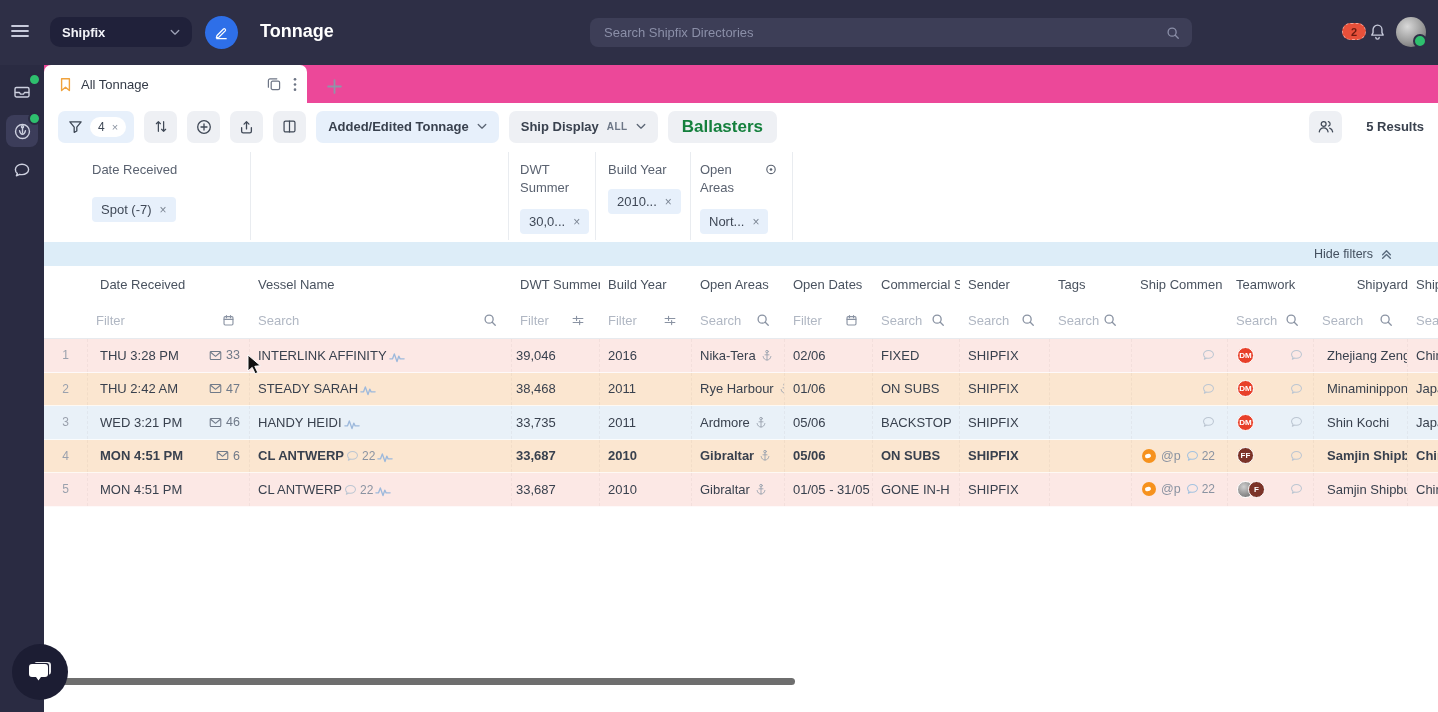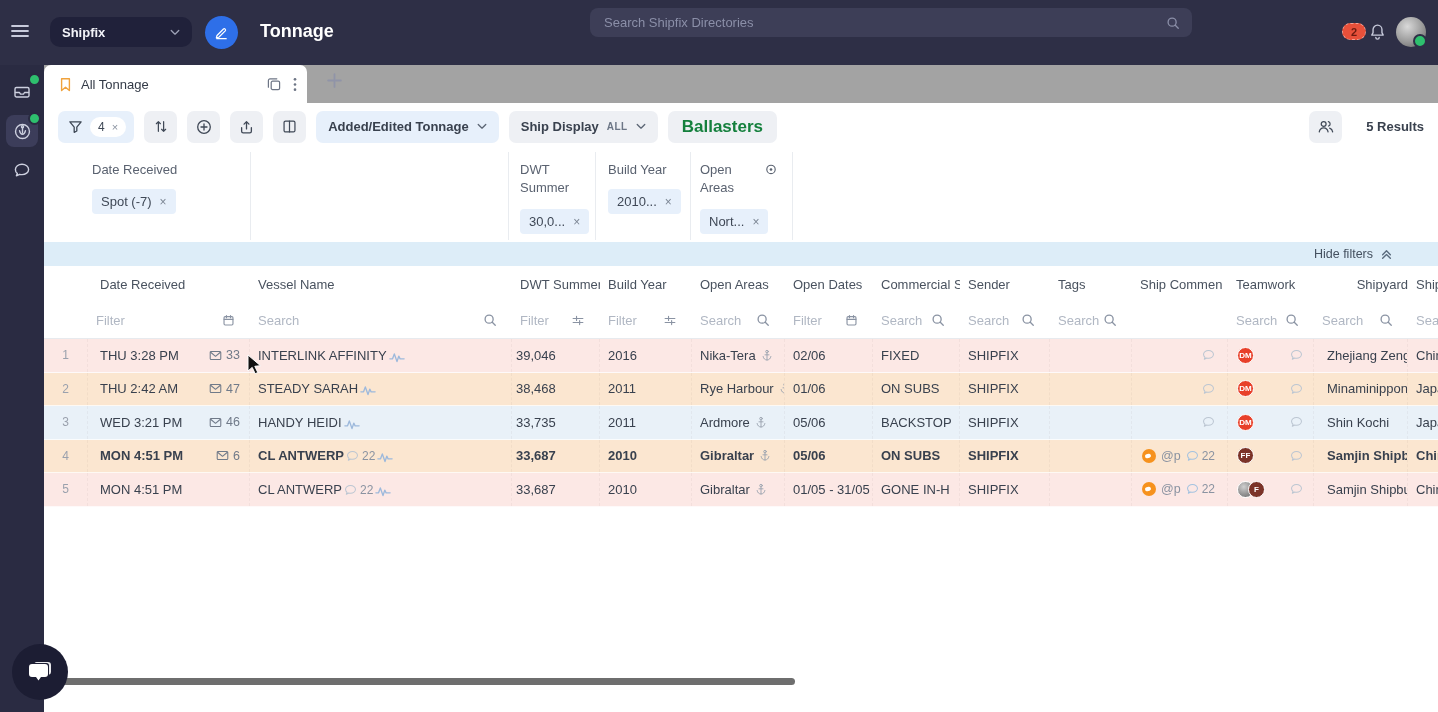--- a/index.html
+++ b/index.html
@@ -9,42 +9,42 @@
   
   .topbar{position:absolute;top:0;left:0;width:1438px;height:65px;background:#2e2f46;z-index:5;}
   .hamburger{position:absolute;left:11px;top:24px;width:18px;color:#c8cbdc;cursor:pointer}
   .wsdrop{position:absolute;left:50px;top:17px;width:142px;height:30px;background:#20213a;border-radius:10px;
           display:flex;align-items:center;padding:0 12px;box-sizing:border-box;cursor:pointer}
   .wsdrop .ws{color:#f2f3f8;font-size:13px;font-weight:700}
   .wsdrop .chev{margin-left:auto;color:#9ca0b5}
   .editbtn{position:absolute;left:205px;top:16px;width:33px;height:33px;border-radius:50%;background:#2e6fe8;
            display:flex;align-items:center;justify-content:center;cursor:pointer}
   .pagetitle{position:absolute;left:260px;top:21px;color:#fff;font-size:18px;font-weight:700}
-  .searchwrap{position:absolute;left:590px;top:8px;width:602px;height:29px;background:#3d3e57;border-radius:8px;
+  .searchwrap{position:absolute;left:590px;top:18px;width:602px;height:29px;background:#3d3e57;border-radius:8px;
               display:flex;align-items:center;padding:0 12px;box-sizing:border-box}
   .searchwrap input{flex:1;background:transparent;border:none;outline:none;color:#cdd1e2;font-size:13px;font-family:inherit}
   .searchwrap input::placeholder{color:#8b8fa8}
   .searchwrap .sicon{color:#8b8fa8}
   .notifbadge{position:absolute;left:1342px;top:23px;min-width:24px;height:17px;background:#e8503a;border:1px dashed #f3a293;
               border-radius:9px;color:#6e1b10;font-size:11px;font-weight:700;display:flex;align-items:center;justify-content:center;
               box-sizing:border-box;padding:0 6px;cursor:pointer}
   .bell{position:absolute;left:1369px;top:23px;color:#c8cbdc;cursor:pointer}
   .avatar{position:absolute;left:1396px;top:17px;width:30px;height:30px;border-radius:50%;cursor:pointer;
           background:radial-gradient(circle at 38% 32%,#d9d9d9,#9a9a9a 55%,#5f5f5f);}
   .avatar .dot{position:absolute;right:-1px;bottom:-1px;width:10px;height:10px;border-radius:50%;background:#2ec06e;border:2px solid #2e2f46}
   
   .sidebar{position:absolute;top:65px;left:0;width:44px;height:647px;background:#2a2b42;z-index:4}
   .sbitem{width:32px;height:32px;margin:7px auto 0;border-radius:8px;display:flex;align-items:center;justify-content:center;
           position:relative;color:#cdd0df;cursor:pointer}
   .sbitem:first-child{margin-top:11px}
   .sbitem.active{background:#3c3d5a}
   .sbitem .gdot{position:absolute;top:-3px;right:-3px;width:9px;height:9px;border-radius:50%;background:#2ec06e;border:2px solid #2a2b42}
   
   .main{position:absolute;top:65px;left:44px;width:1394px;height:647px;background:#fff;overflow:hidden}
-  .tabstrip{height:38px;background:#a3a3a3;display:flex;align-items:center}
+  .tabstrip{height:38px;background:#ec4899;display:flex;align-items:flex-end}
   .tab{width:263px;height:38px;background:#fff;border-radius:7px 7px 0 0;display:flex;align-items:center;
        padding:0 10px 0 15px;box-sizing:border-box;cursor:pointer}
   .tab .tlabel{font-size:13px;color:#333a47;font-weight:500;margin-left:9px}
   .tab .ticons{margin-left:auto;display:flex;align-items:center;gap:12px;color:#6d7585}
   .addtab{margin-left:19px;margin-bottom:8px;color:#9094a8;cursor:pointer}
   
   .toolbar{height:47px;display:flex;align-items:center;padding-left:14px;gap:10px}
   .btn{height:32px;border-radius:7px;background:#eef0f4;display:flex;align-items:center;justify-content:center;
        color:#3f4856;cursor:pointer;box-sizing:border-box}
   .btn.iconbtn{width:33px}
@@ -305,21 +305,21 @@
 
   <div class="filterpanel">
     <span class="vdiv" style="left:206px"></span>
     <span class="vdiv" style="left:464px"></span>
     <span class="vdiv" style="left:551px"></span>
     <span class="vdiv" style="left:646px"></span>
     <span class="vdiv" style="left:748px"></span>
 
     <div class="fgroup" style="left:48px">
       <div class="lbl">Date Received</div>
-      <div class="fchip" style="margin-top:10px">
+      <div class="fchip" style="margin-top:18px">
         <span>Spot (-7)</span>
         <span class="x">×</span>
       </div>
     </div>
     <div class="fgroup" style="left:476px;width:64px">
       <div class="lbl">DWT Summer</div>
       <div class="fchip" style="margin-top:12px">
         <span>30,0...</span>
         <span class="x">×</span>
       </div>

